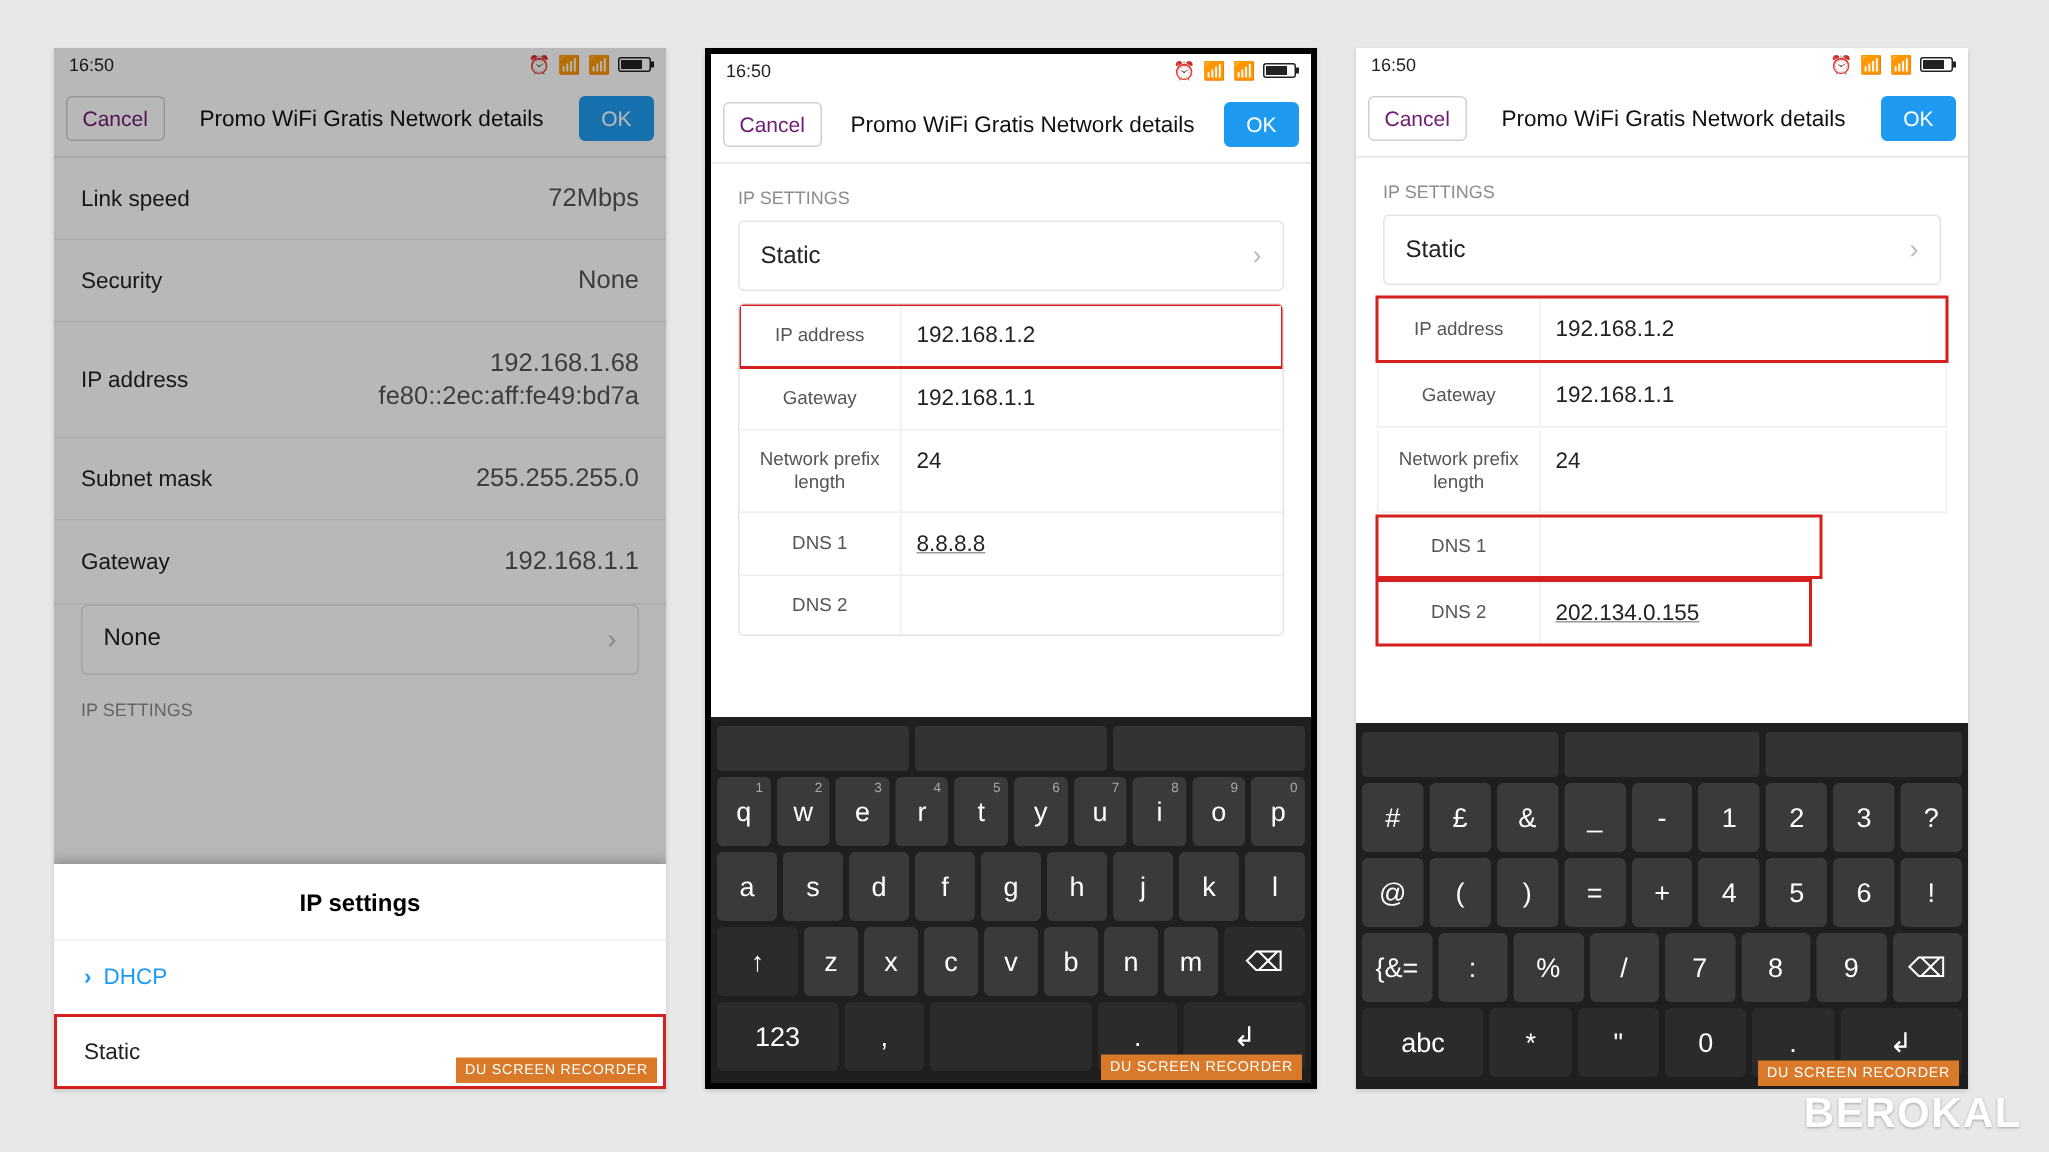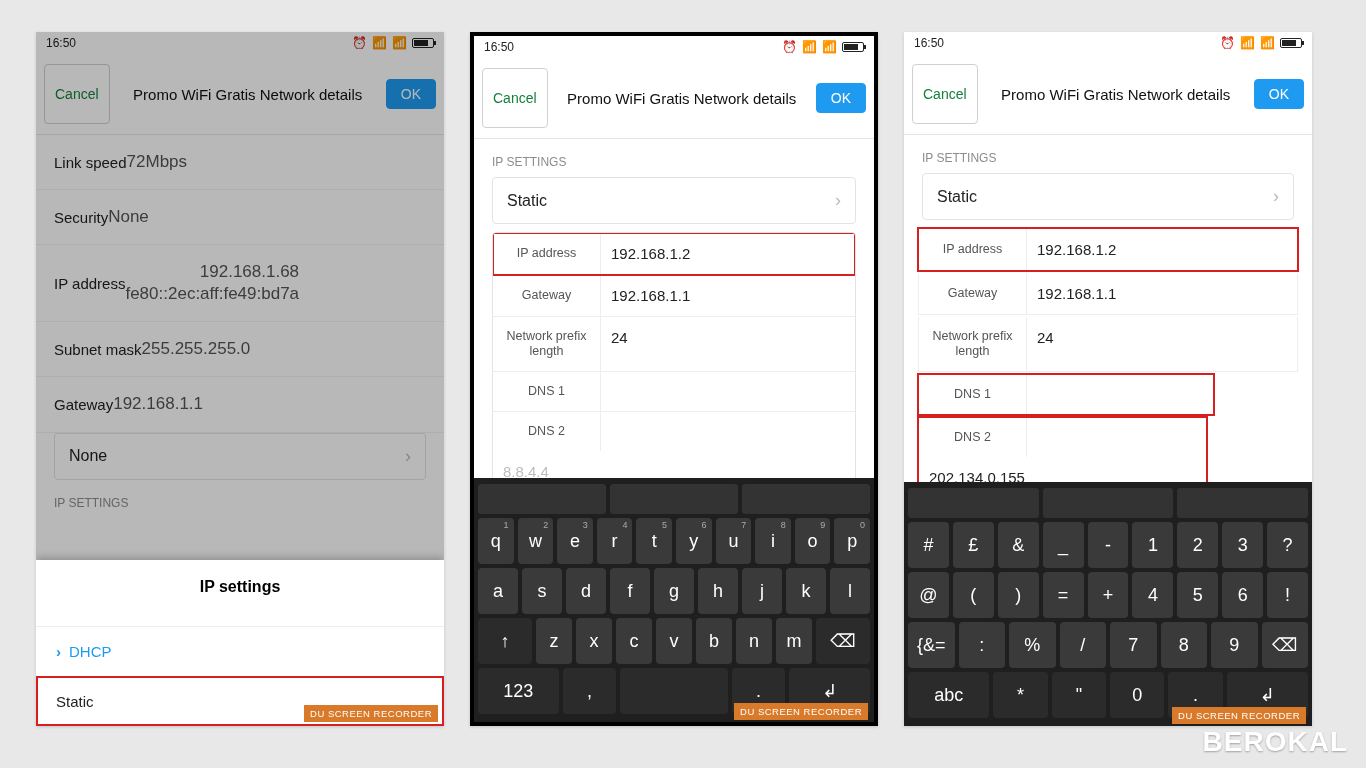--- a/index.html
+++ b/index.html
@@ -7,41 +7,41 @@
   .stage { display: flex; gap: 26px; padding: 32px 36px; }
   .phone { width: 408px; height: 694px; background: #fff; position: relative; overflow: hidden; box-shadow: 0 1px 3px rgba(0,0,0,0.15); }
   .phone.dim .dimlayer { position:absolute; inset:0; background:rgba(0,0,0,0.28); pointer-events:none; }
   .frameborder { border: 4px solid #000; }
   .statusbar { display:flex; justify-content:space-between; align-items:center; height:22px; padding:0 10px; font-size:12px; color:#222; }
   .statusbar .icons { display:flex; gap:5px; align-items:center; font-size:12px; }
   .battery { width:22px; height:10px; border:1px solid currentColor; border-radius:2px; position:relative; }
   .battery::after{ content:""; position:absolute; right:-3px; top:2px; width:2px; height:4px; background:currentColor; }
   .battery .fill { position:absolute; left:1px; top:1px; bottom:1px; width:70%; background:currentColor; }
   .header { display:flex; align-items:center; justify-content:space-between; padding:10px 8px; border-bottom:1px solid #e5e5e5; }
-  .btn { border:1px solid #d0d0d0; background:#fff; padding:21px 10px; border-radius:4px; font-size:14px; color:#15803d; }
+  .btn { border:1px solid #d0d0d0; background:#fff; padding:6px 10px; border-radius:4px; font-size:14px; color:#701a75; }
   .btn.primary { background:#1e9bf0; border-color:#1e9bf0; color:#fff; padding:6px 14px; font-weight:500; }
   .title { font-size:15px; font-weight:500; color:#111; flex:1; text-align:center; padding:0 6px; }
   .section-label { font-size:12px; color:#8c8c8c; padding:16px 18px 8px; }
-  .row { display:flex; justify-content:flex-start; align-items:center; padding:16px 18px; border-bottom:1px solid #f1f1f1; }
+  .row { display:flex; justify-content:space-between; align-items:center; padding:16px 18px; border-bottom:1px solid #f1f1f1; }
   .row .k { font-size:15px; color:#222; }
   .row .v { font-size:17px; color:#555; text-align:right; line-height:1.3; }
   .select { margin:0 18px; border:1px solid #e3e3e3; border-radius:4px; display:flex; align-items:center; justify-content:space-between; padding:12px 14px; font-size:16px; color:#222; }
   .chev { color:#bbb; font-size:18px; }
   .form { margin:8px 18px 0; border:1px solid #e3e3e3; border-radius:4px; overflow:hidden; }
   .frow { display:flex; border-bottom:1px solid #eee; }
-  .frow:last-child{ border-bottom:none;flex-direction:column; }
+  .frow:last-child{ border-bottom:none; }
   .frow .lab { width:108px; font-size:12.5px; color:#555; display:flex; align-items:center; justify-content:center; text-align:center; padding:12px 6px; border-right:1px solid #eee; line-height:1.2;}
   .frow .val { flex:1; padding:12px 10px; font-size:15px; color:#222; }
   .frow .val.placeholder { color:#bdbdbd; }
   .frow .val.underlined { text-decoration: underline; text-decoration-color:#999; }
   .hl { outline:2px solid #d62020; outline-offset:-1px; }
   .sheet { position:absolute; left:0; right:0; bottom:0; background:#fff; box-shadow:0 -2px 8px rgba(0,0,0,0.25); }
   .sheet h4 { text-align:center; font-size:16px; font-weight:600; padding:18px 0 14px; }
   .sheet .opt { padding:16px 20px; font-size:15px; color:#222; border-top:1px solid #eee; }
-  .sheet .opt.sel { color:#1e9bf0;margin-top:16px; }
+  .sheet .opt.sel { color:#1e9bf0; }
   .sheet .opt.sel::before { content:"›"; color:#1e9bf0; margin-right:8px; font-weight:bold; }
   .sheet .opt.box { outline:2px solid #d62020; outline-offset:-2px; }
   .recorder { position:absolute; right:6px; bottom:4px; background:#d87a2a; color:#fff; font-size:9.5px; padding:3px 6px; letter-spacing:0.5px;margin-left:48px; }
   
   .kb { position:absolute; left:0; right:0; bottom:0; background:#1f1f1f; padding:6px 4px 4px; }
   .kb .sug { display:flex; gap:4px; margin-bottom:4px; }
   .kb .sug div { flex:1; height:30px; background:#333; border-radius:3px; }
   .kb .krow { display:flex; gap:4px; margin-bottom:4px; justify-content:center; }
   .key { flex:1; height:46px; background:#3a3a3a; border-radius:4px; color:#fff; display:flex; align-items:center; justify-content:center; font-size:18px; position:relative; }
   .key.dark { background:#2b2b2b; }
@@ -137,24 +137,24 @@
     <div class="frow">
       <div class="lab">Gateway</div>
       <div class="val">192.168.1.1</div>
     </div>
     <div class="frow">
       <div class="lab">Network prefix length</div>
       <div class="val">24</div>
     </div>
     <div class="frow">
       <div class="lab">DNS 1</div>
+      <div class="val underlined">8.8.8.8</div>
     </div>
     <div class="frow">
       <div class="lab">DNS 2</div>
-      <div class="val placeholder">8.8.4.4</div>
     </div>
   </div>
   <div class="kb" id="kb2">
     <div class="sug">
           <div></div>
           <div></div>
           <div></div>
         </div>
   <div class="krow">
           <div class="key">q<span class="sup">1</span></div>

